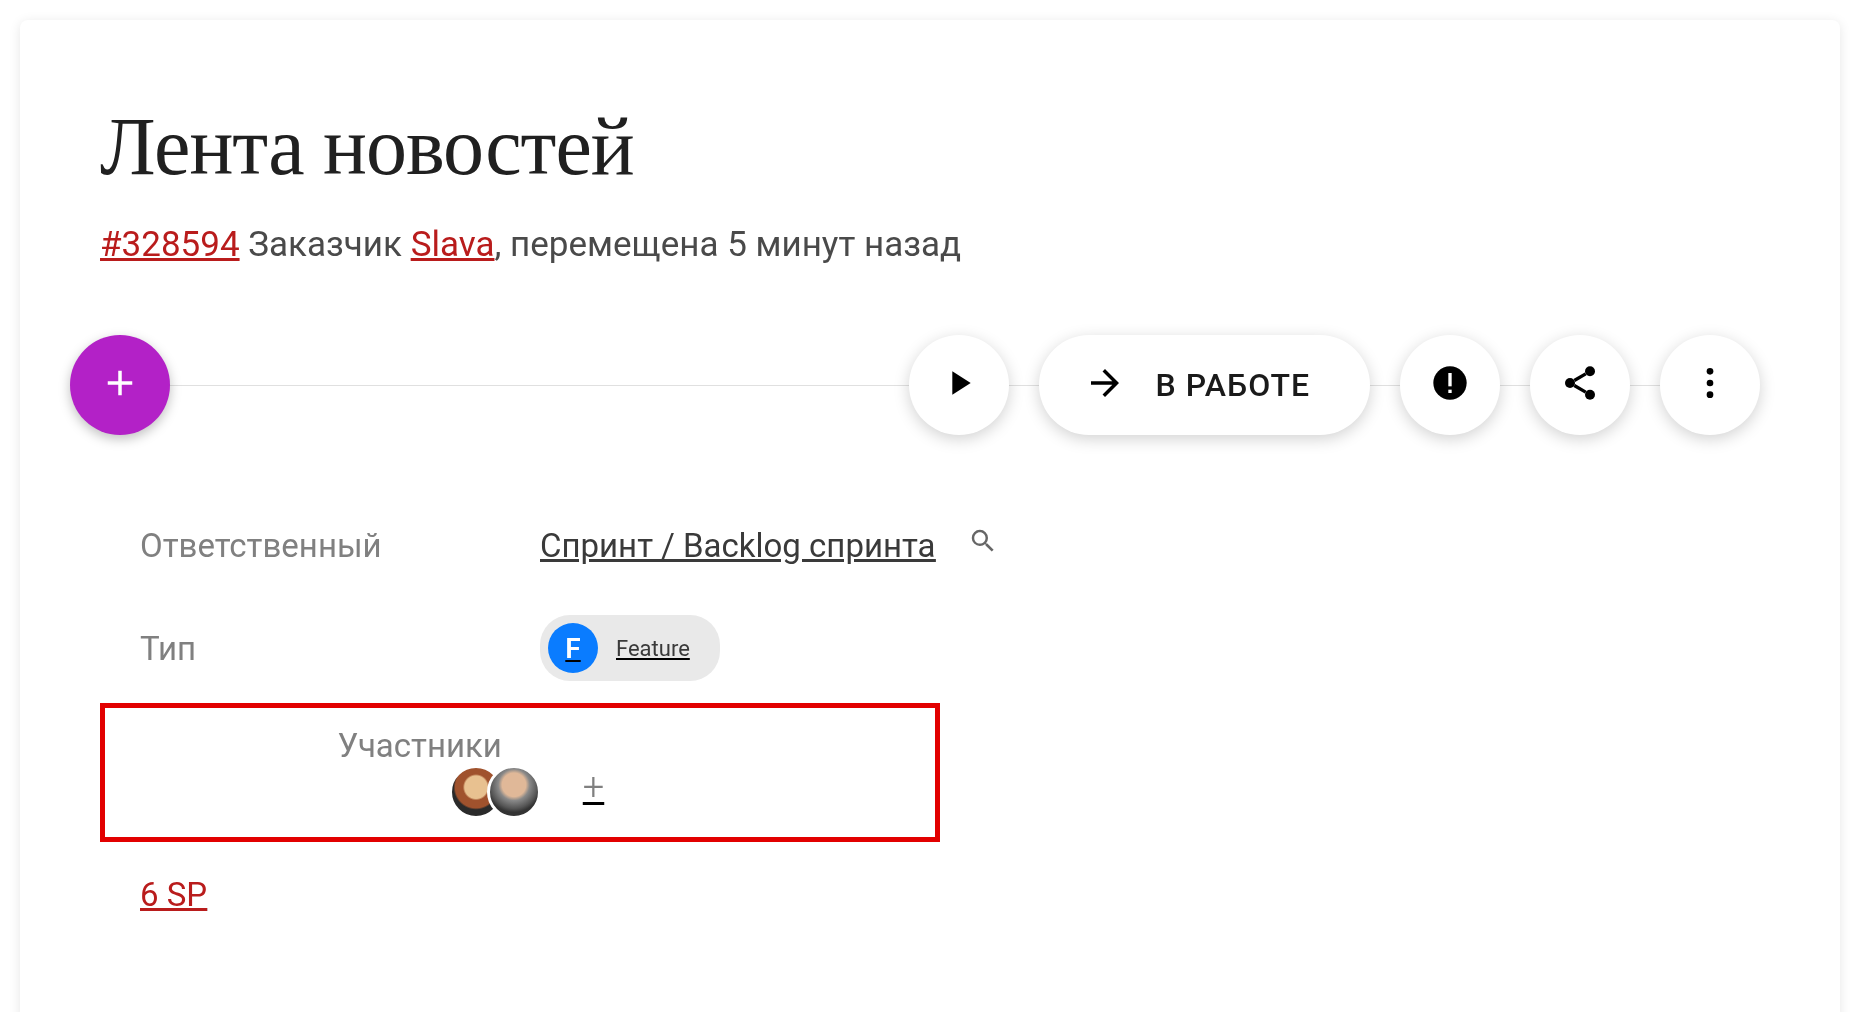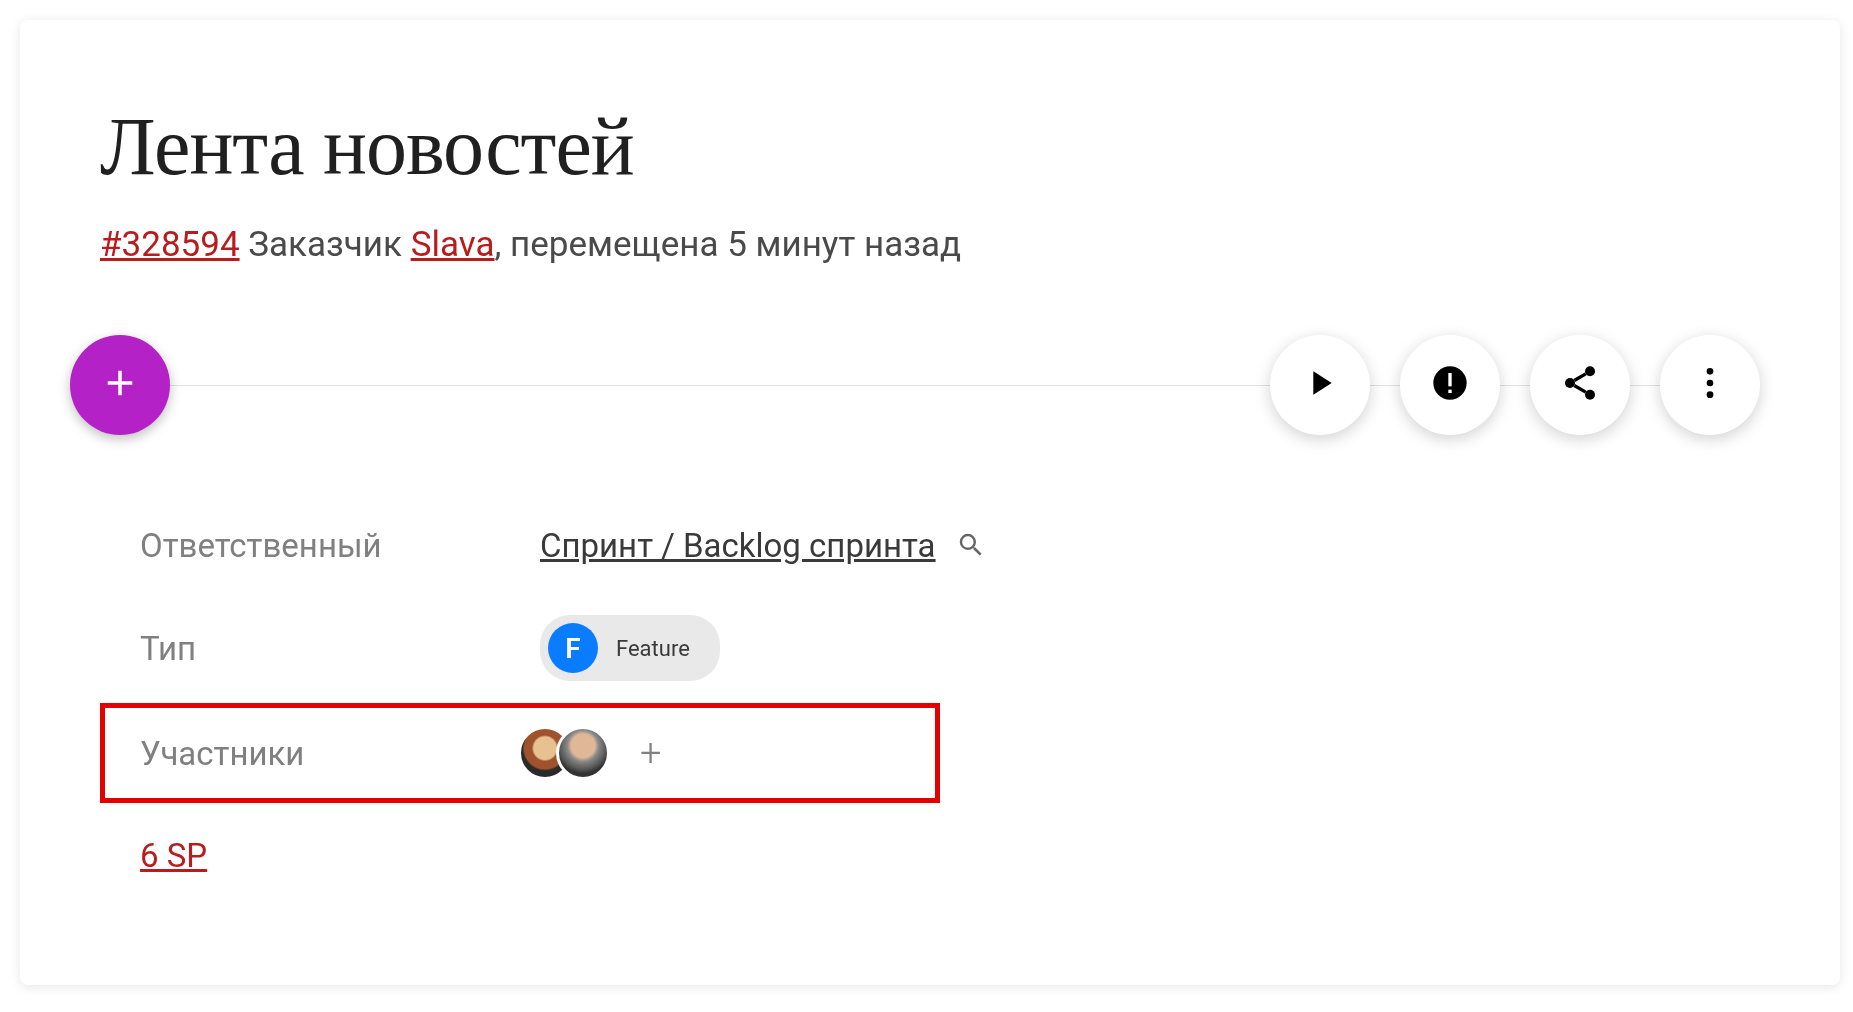--- a/index.html
+++ b/index.html
@@ -109,30 +109,32 @@
 }
 .row.highlighted {
   border: 5px solid #e20000;
   margin-left: -40px;
   padding-left: 35px;
   padding-top: 18px;
   padding-bottom: 18px;
   margin-bottom: 22px;
   margin-top: -18px;
   width: 840px;
+  flex-direction: column;
 }
 .row-label {
   font-size: 33px;
   color: #808080;
   width: 400px;
   flex-shrink: 0;
 }
 .row-value {
   display: flex;
-  align-items: center;
+  gap: 12px;
+  text-decoration: underline;
 }
 .loc-link {
   font-size: 33px;
   color: #3a3a3a;
   text-decoration: underline;
 }
 .search-icon-small {
   width: 30px;
   height: 30px;
   margin-left: 20px;
@@ -225,20 +227,28 @@
           </svg>
       </span>
     </div>
     <div class="spacer"></div>
     <div class="round-btn">
       <span>
         <svg viewBox="0 0 24 24">
             <path d="M8 5v14l11-7z"></path>
           </svg>
       </span>
+    </div>
+    <div class="pill-btn">
+      <span>
+        <svg viewBox="0 0 24 24">
+            <path d="M4 11h12.17l-5.59-5.59L12 4l8 8-8 8-1.41-1.41L16.17 13H4v-2z"></path>
+          </svg>
+      </span>
+      <span class="pill-btn-text">В РАБОТЕ</span>
     </div>
     <div class="round-btn">
       <span>
         <svg viewBox="0 0 24 24">
             <circle cx="12" cy="12" r="10"></circle>
             <rect x="11" y="6" width="2" height="8" fill="#fff"></rect>
             <rect x="11" y="16" width="2" height="2" fill="#fff"></rect>
           </svg>
       </span>
     </div>

